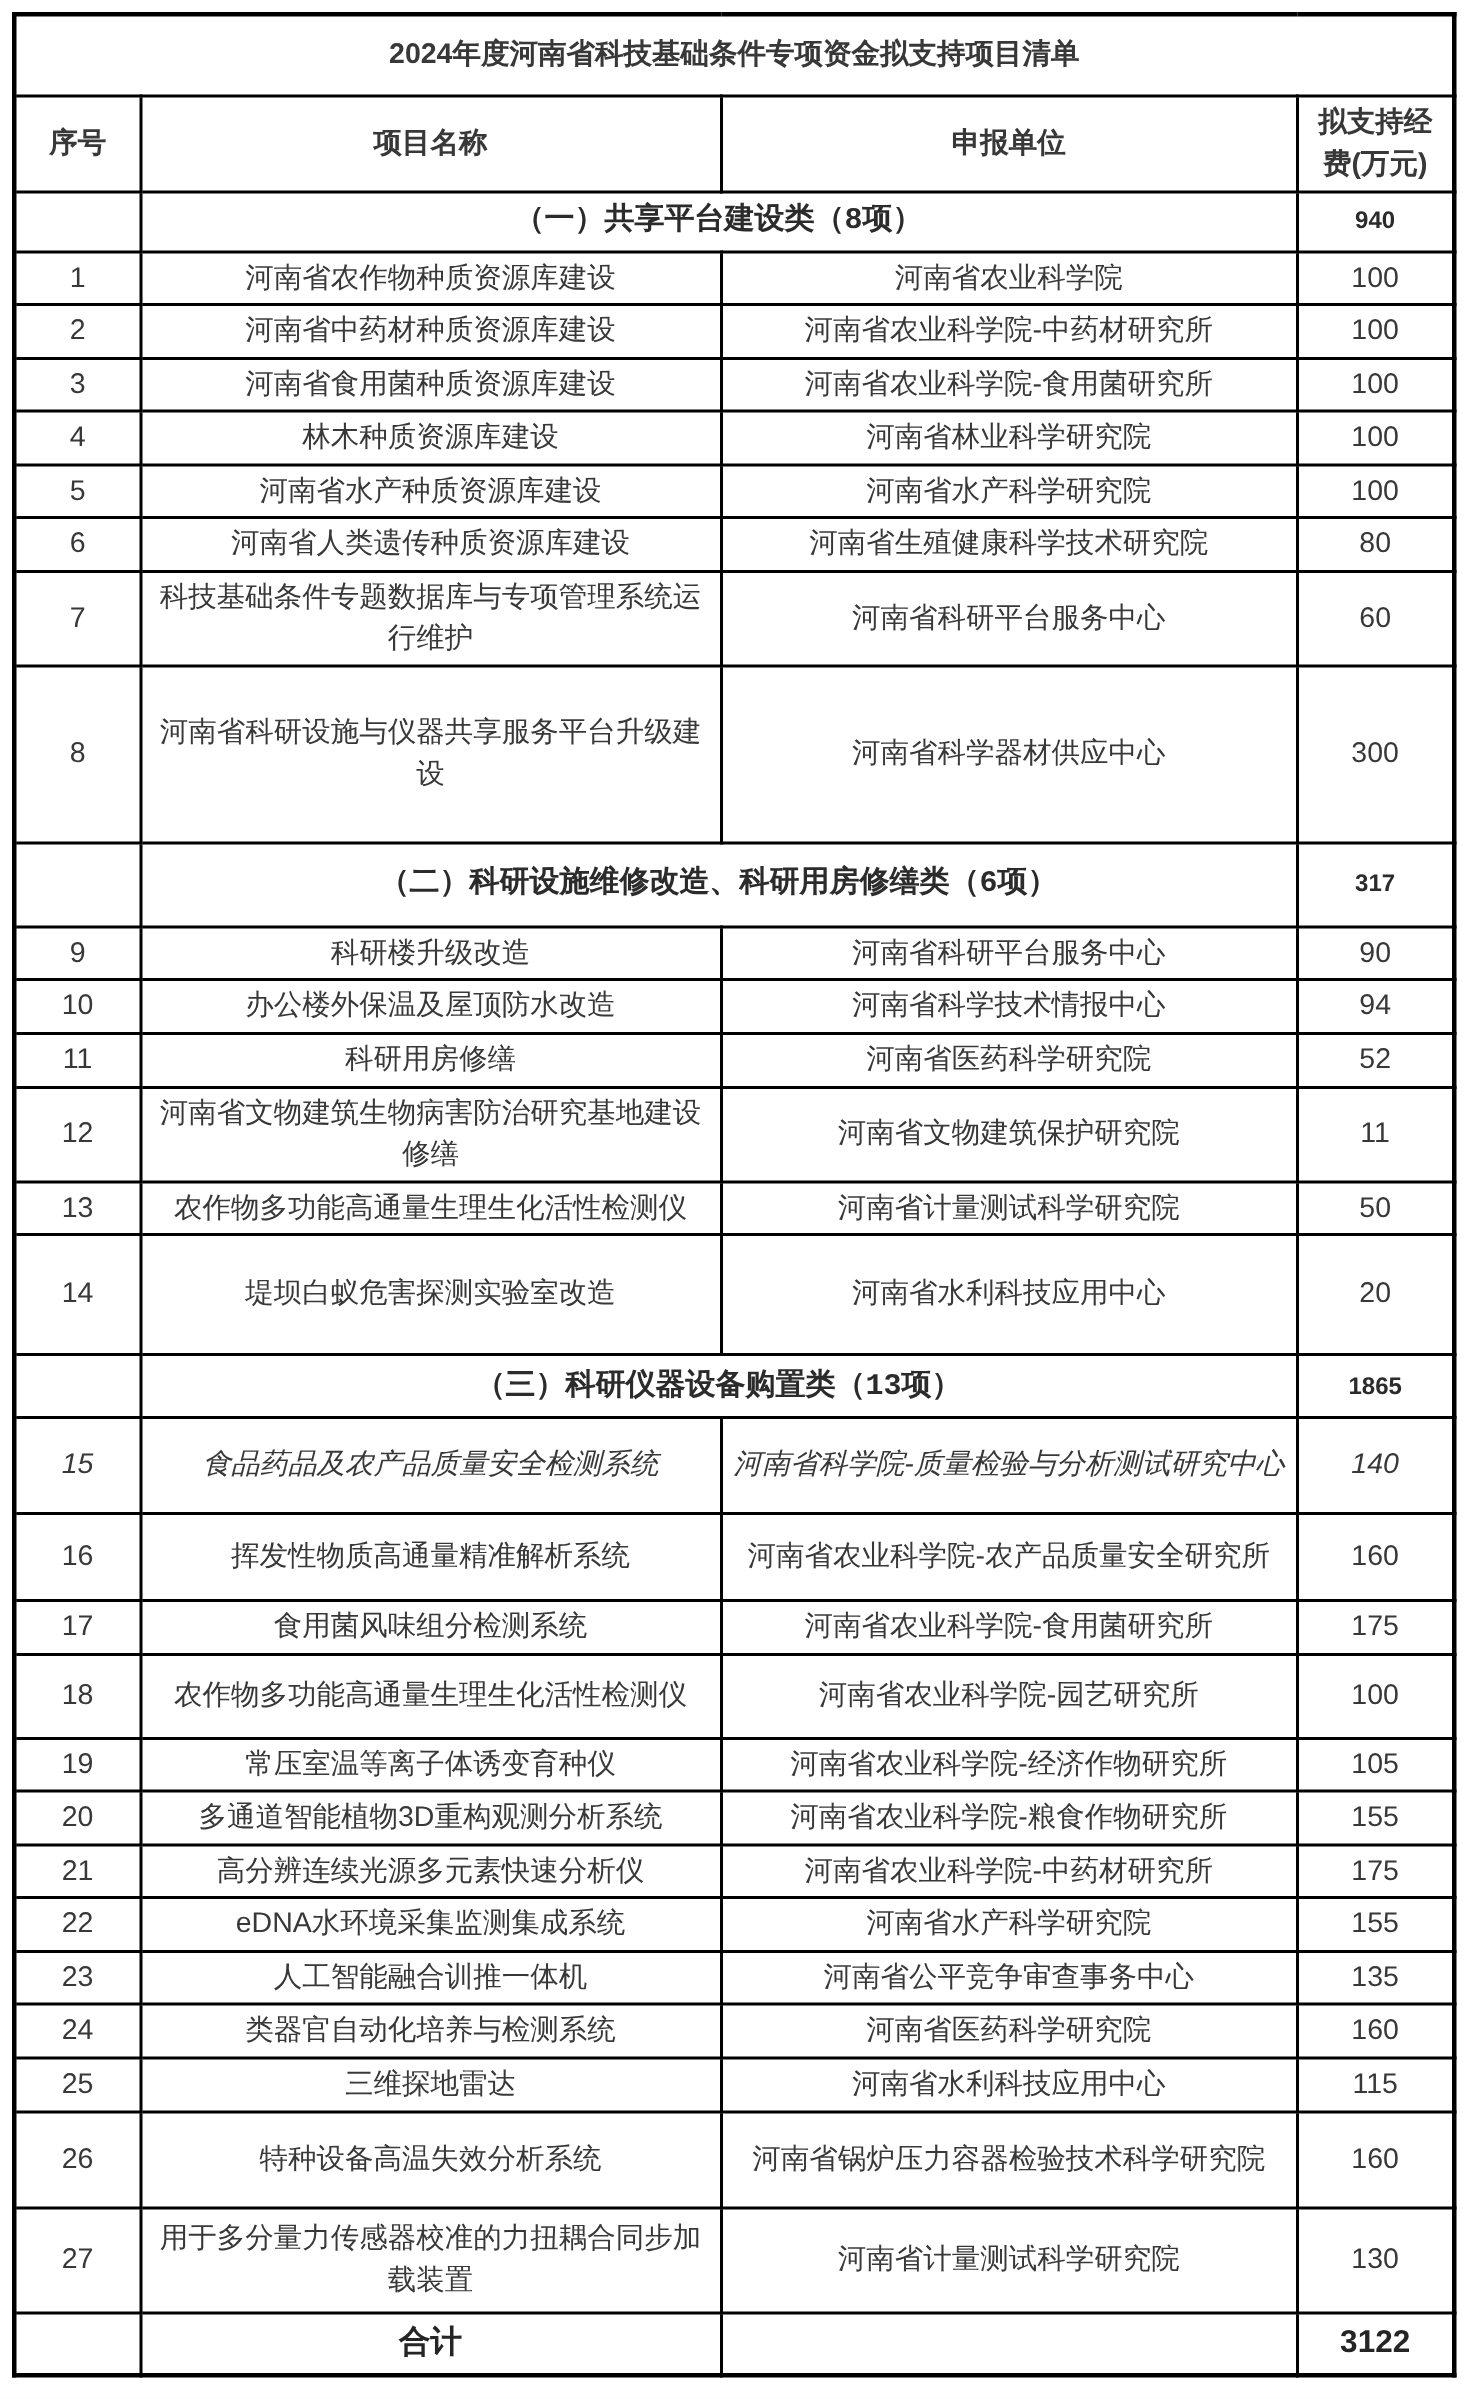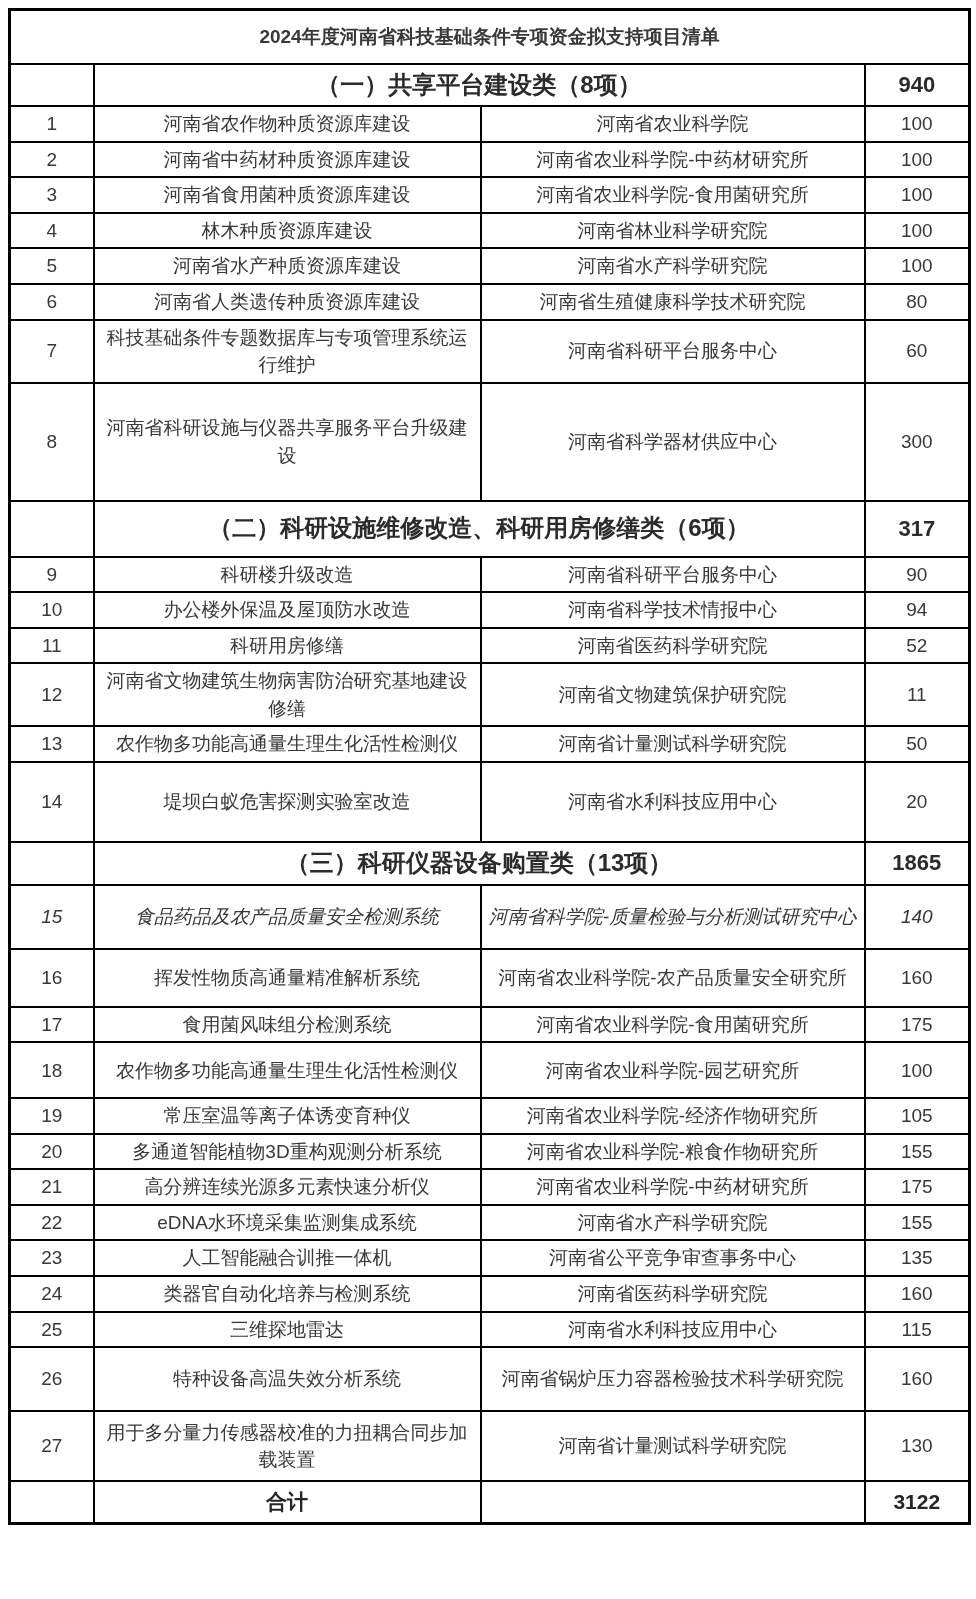--- a/index.html
+++ b/index.html
@@ -45,22 +45,22 @@
     font-weight: bold;
     color: #2b2b2b;
     height: 64px;
     line-height: 1.5;
   }
   tr.section-row td {
     font-weight: bold;
     color: #2b2b2b;
     height: 40px;
   }
-  tr.section-row td.section-name-cell { font-size: 24px; }
-  tr.section-row td.cell-fee { font-size: 22px; }
+  tr.section-row td.section-name-cell { font-size: 20px; font-family: Liberation Mono, monospace; }
+  tr.section-row td.cell-fee { font-size: 16px; }
   td.cell-no { font-size: 20px; }
   td.cell-fee { font-size: 21px; }
   tr.total-row td {
     font-weight: bold;
     color: #252525;
     height: 42px;
     font-size: 21px;
   }
   tr.data-row { height: 33px; }
 </style>
@@ -72,20 +72,26 @@
     <colgroup>
       <col style="width:84px">
       <col style="width:387px">
       <col style="width:384px">
       <col style="width:105px">
     </colgroup>
     <tbody>
       <tr>
         <td colspan="4" class="title-cell">2024年度河南省科技基础条件专项资金拟支持项目清单</td>
       </tr>
+      <tr>
+        <td class="header-cell">序号</td>
+        <td class="header-cell">项目名称</td>
+        <td class="header-cell">申报单位</td>
+        <td class="header-cell">拟支持经费(万元)</td>
+      </tr>
 
       <tr class="section-row" style="height: 36px;">
           <td class="cell-no"></td>
           <td class="section-name-cell" colspan="2">（一）共享平台建设类（8项）</td>
           <td class="cell-fee">940</td>
         </tr>
         <tr class="data-row">
           <td class="cell-no">1</td>
           <td class="cell-project-name">河南省农作物种质资源库建设</td>
           <td class="cell-org">河南省农业科学院</td>

